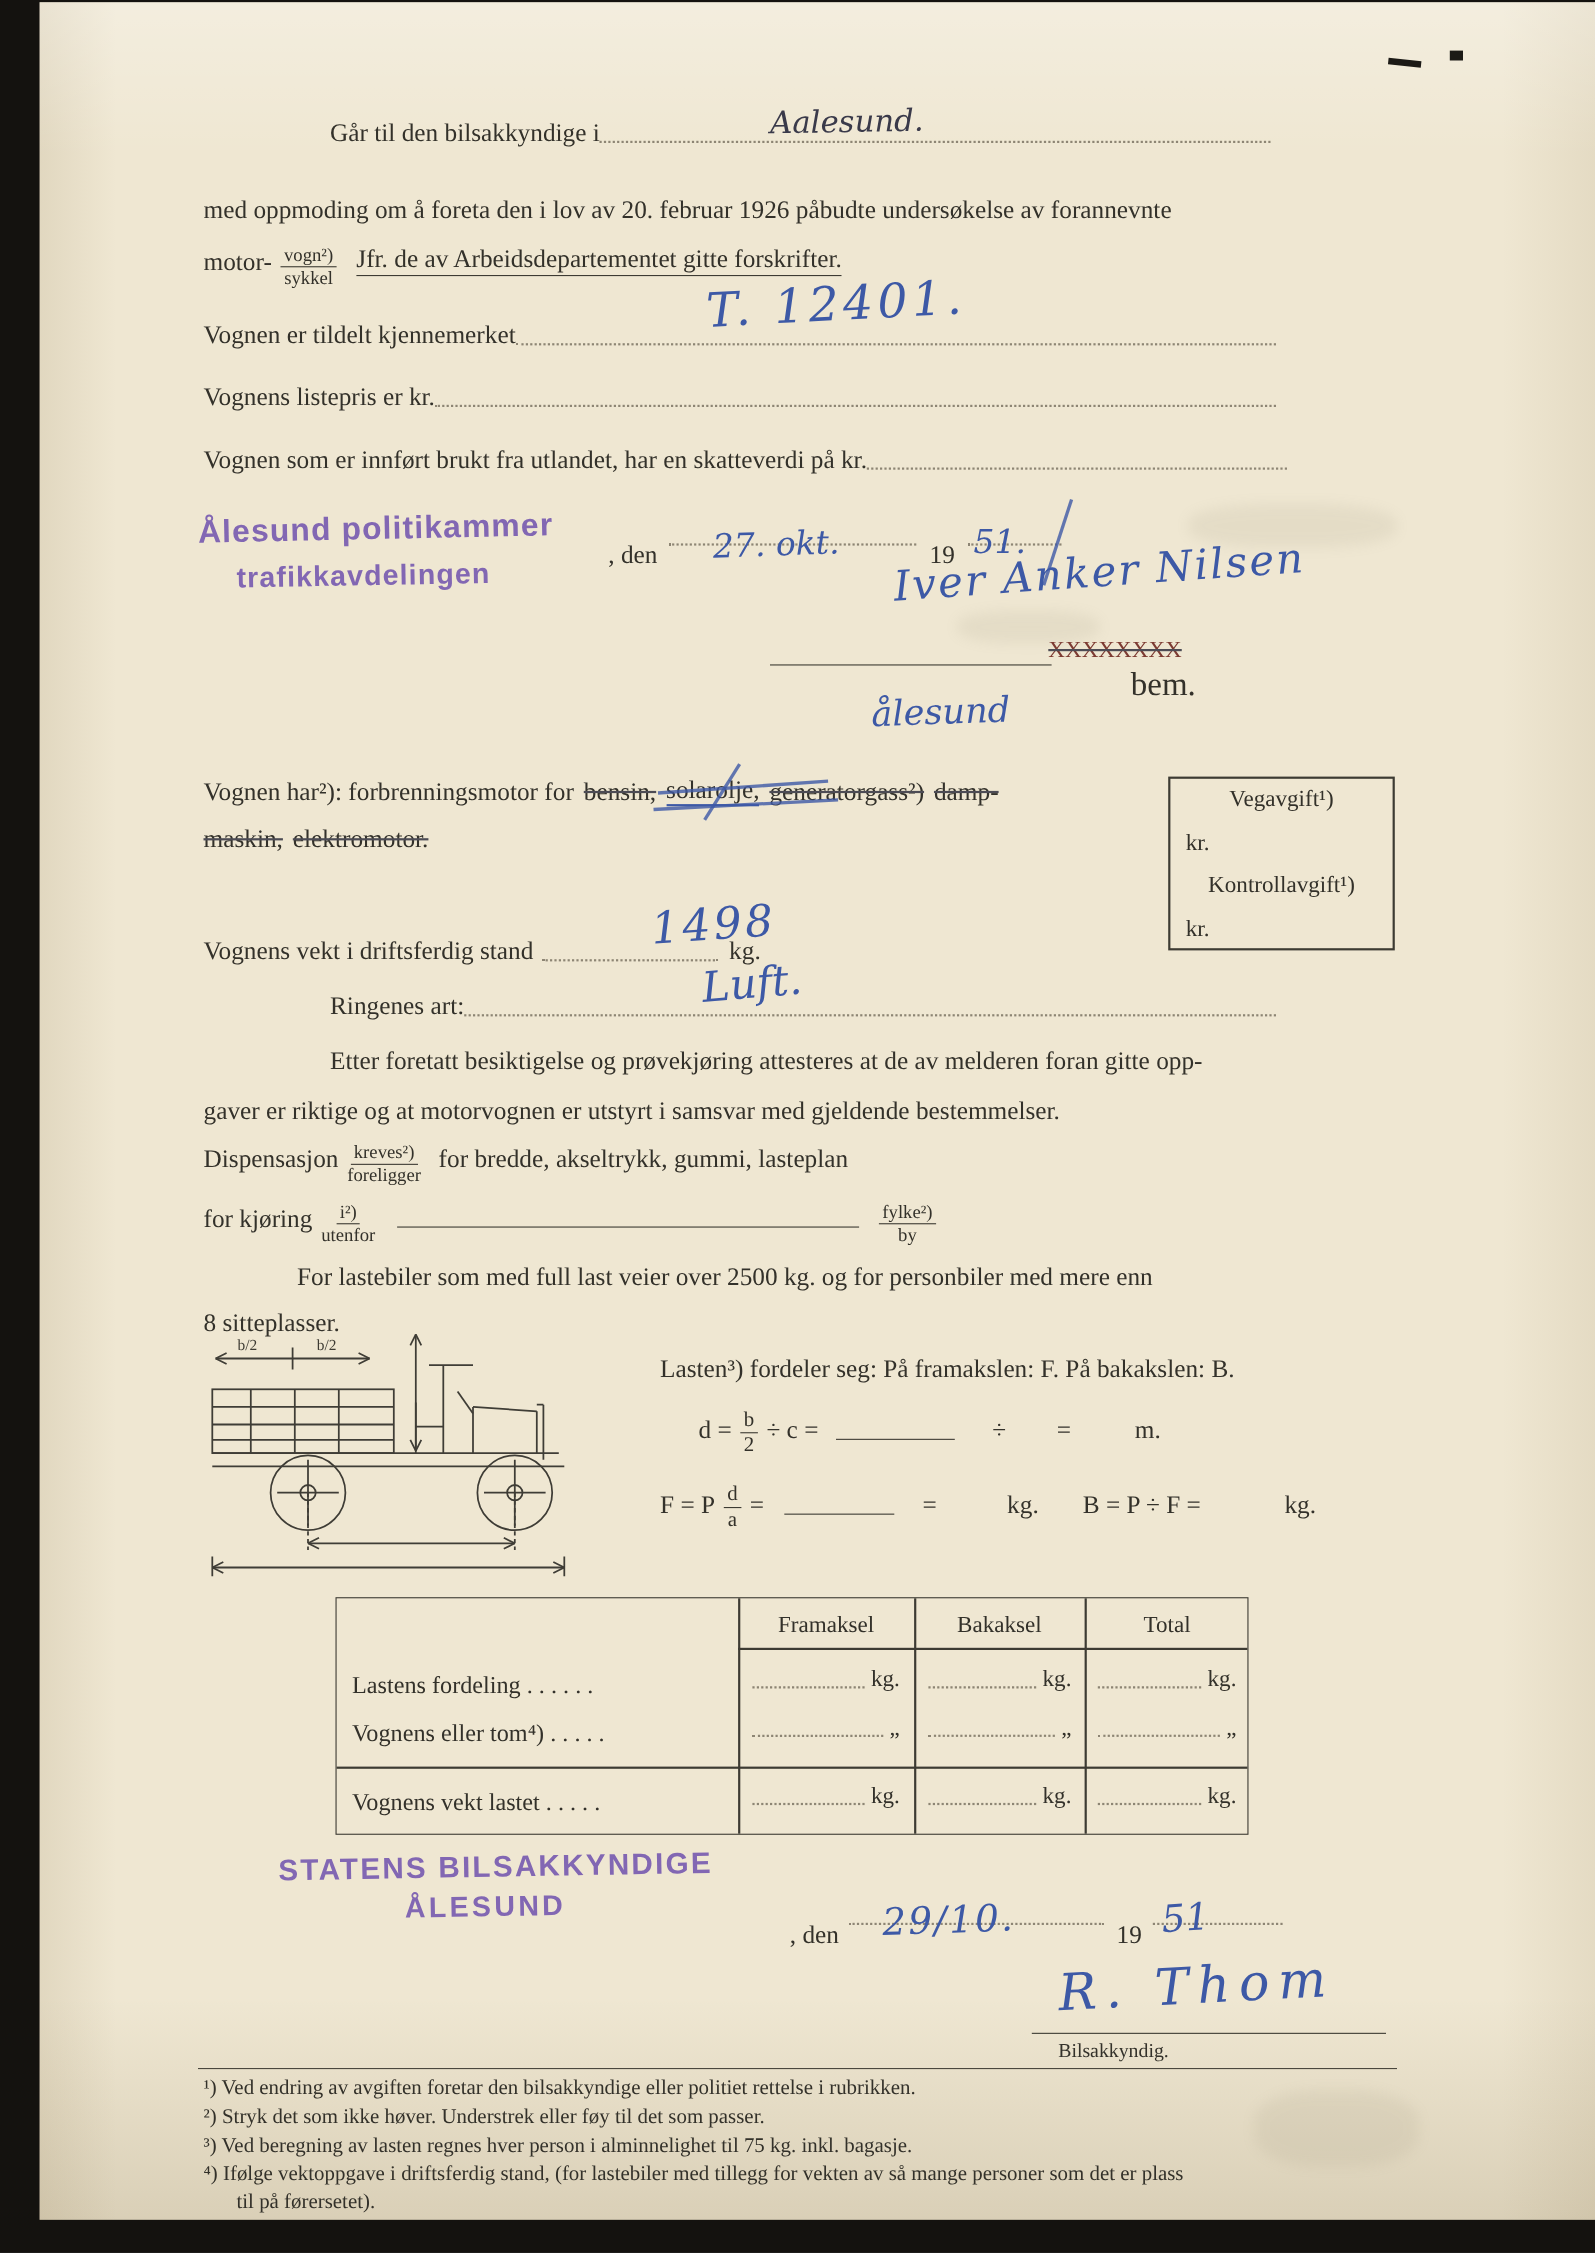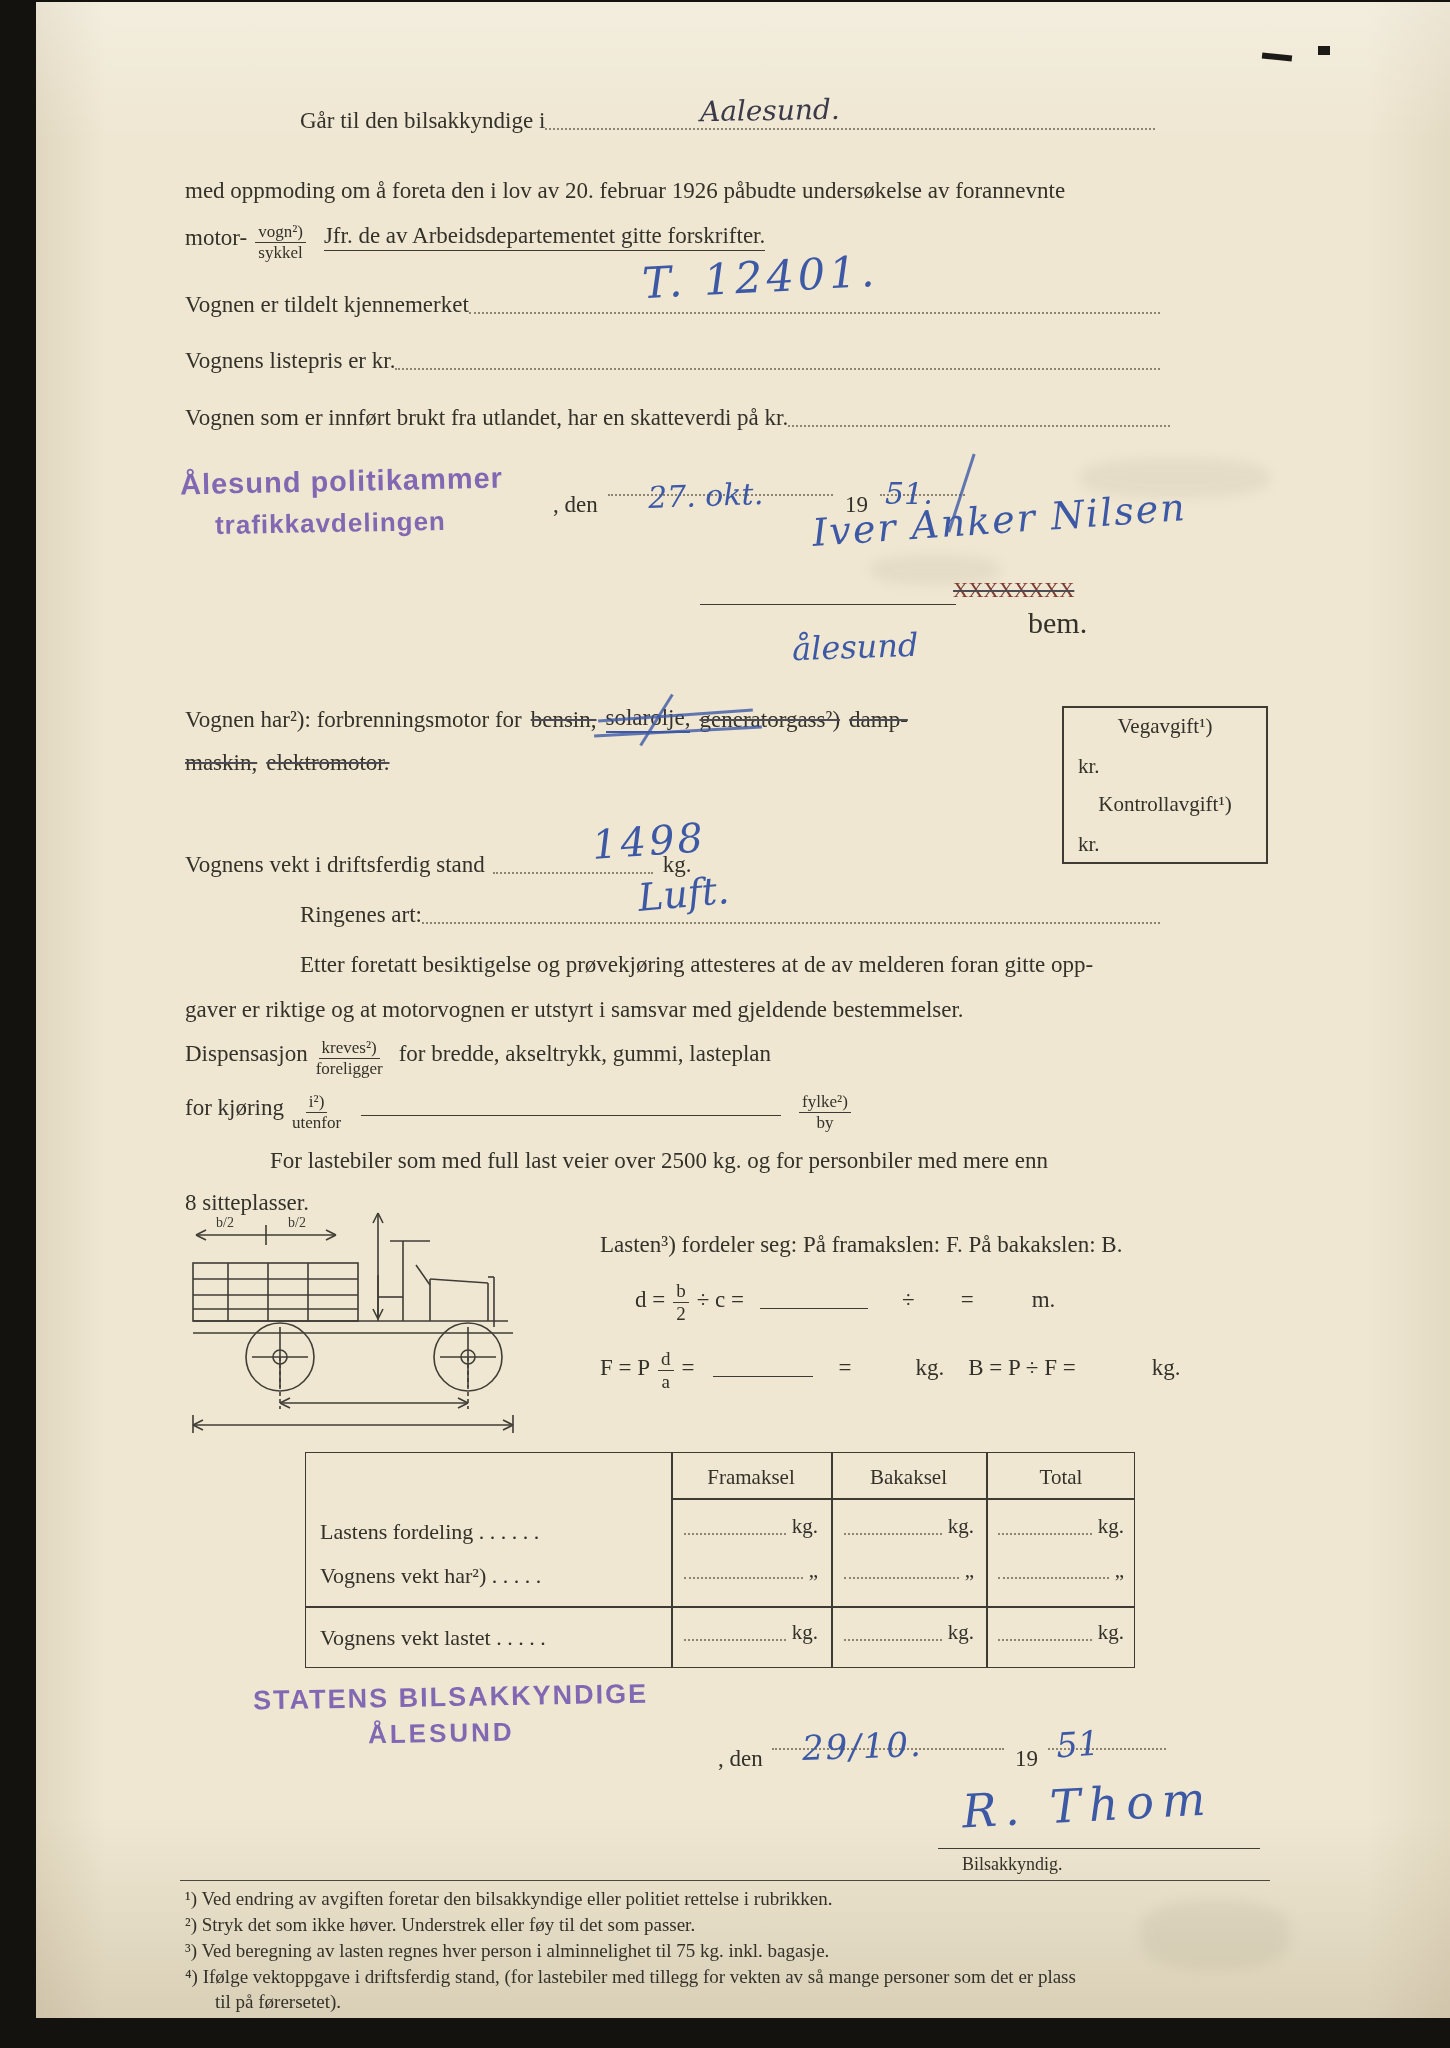--- a/index.html
+++ b/index.html
@@ -234,21 +234,21 @@
   <div class="abs line" style="left:600px;top:1348px">
     <span class="pr">F = P</span>
     <span class="frac" style="font-size:19px">
       <span class="t">d</span>
       <span>a</span>
     </span>
     <span class="pr" style="margin-right:18px">=</span>
     <span class="sold" style="width:100px"></span>
     <span class="pr" style="margin:0 0 0 26px">=</span>
     <span class="pr" style="margin-left:64px">kg.</span>
-    <span class="pr" style="margin-left:24px">B = P ÷ F =</span>
+    <span class="pr" style="margin-left:40px">B = P ÷ F =</span>
     <span class="pr" style="margin-left:76px">kg.</span>
   </div>
 
   <div class="abs" id="ltable">
     <div class="vl" style="left:365px"></div>
     <div class="vl" style="left:525px"></div>
     <div class="vl" style="left:680px"></div>
     <div class="hl" style="left:365px;right:0;top:45px"></div>
     <div class="hl" style="left:0;right:0;top:153px"></div>
 
@@ -263,21 +263,21 @@
       </div>
     <div class="cell" style="left:538px;width:130px;top:56px">
         <span class="dotfill"></span>
         <span class="u">kg.</span>
       </div>
     <div class="cell" style="left:692px;width:126px;top:56px">
         <span class="dotfill"></span>
         <span class="u">kg.</span>
       </div>
 
-    <div class="tlabel" style="top:110px">Vognens vekt har²)  .  .  .  .  .</div>
+    <div class="tlabel" style="top:110px">Vognens eller tom⁴)  .  .  .  .  .</div>
     <div class="cell" style="left:378px;width:134px;top:100px">
         <span class="dotfill"></span>
         <span class="u">„</span>
       </div>
     <div class="cell" style="left:538px;width:130px;top:100px">
         <span class="dotfill"></span>
         <span class="u">„</span>
       </div>
     <div class="cell" style="left:692px;width:126px;top:100px">
         <span class="dotfill"></span>

